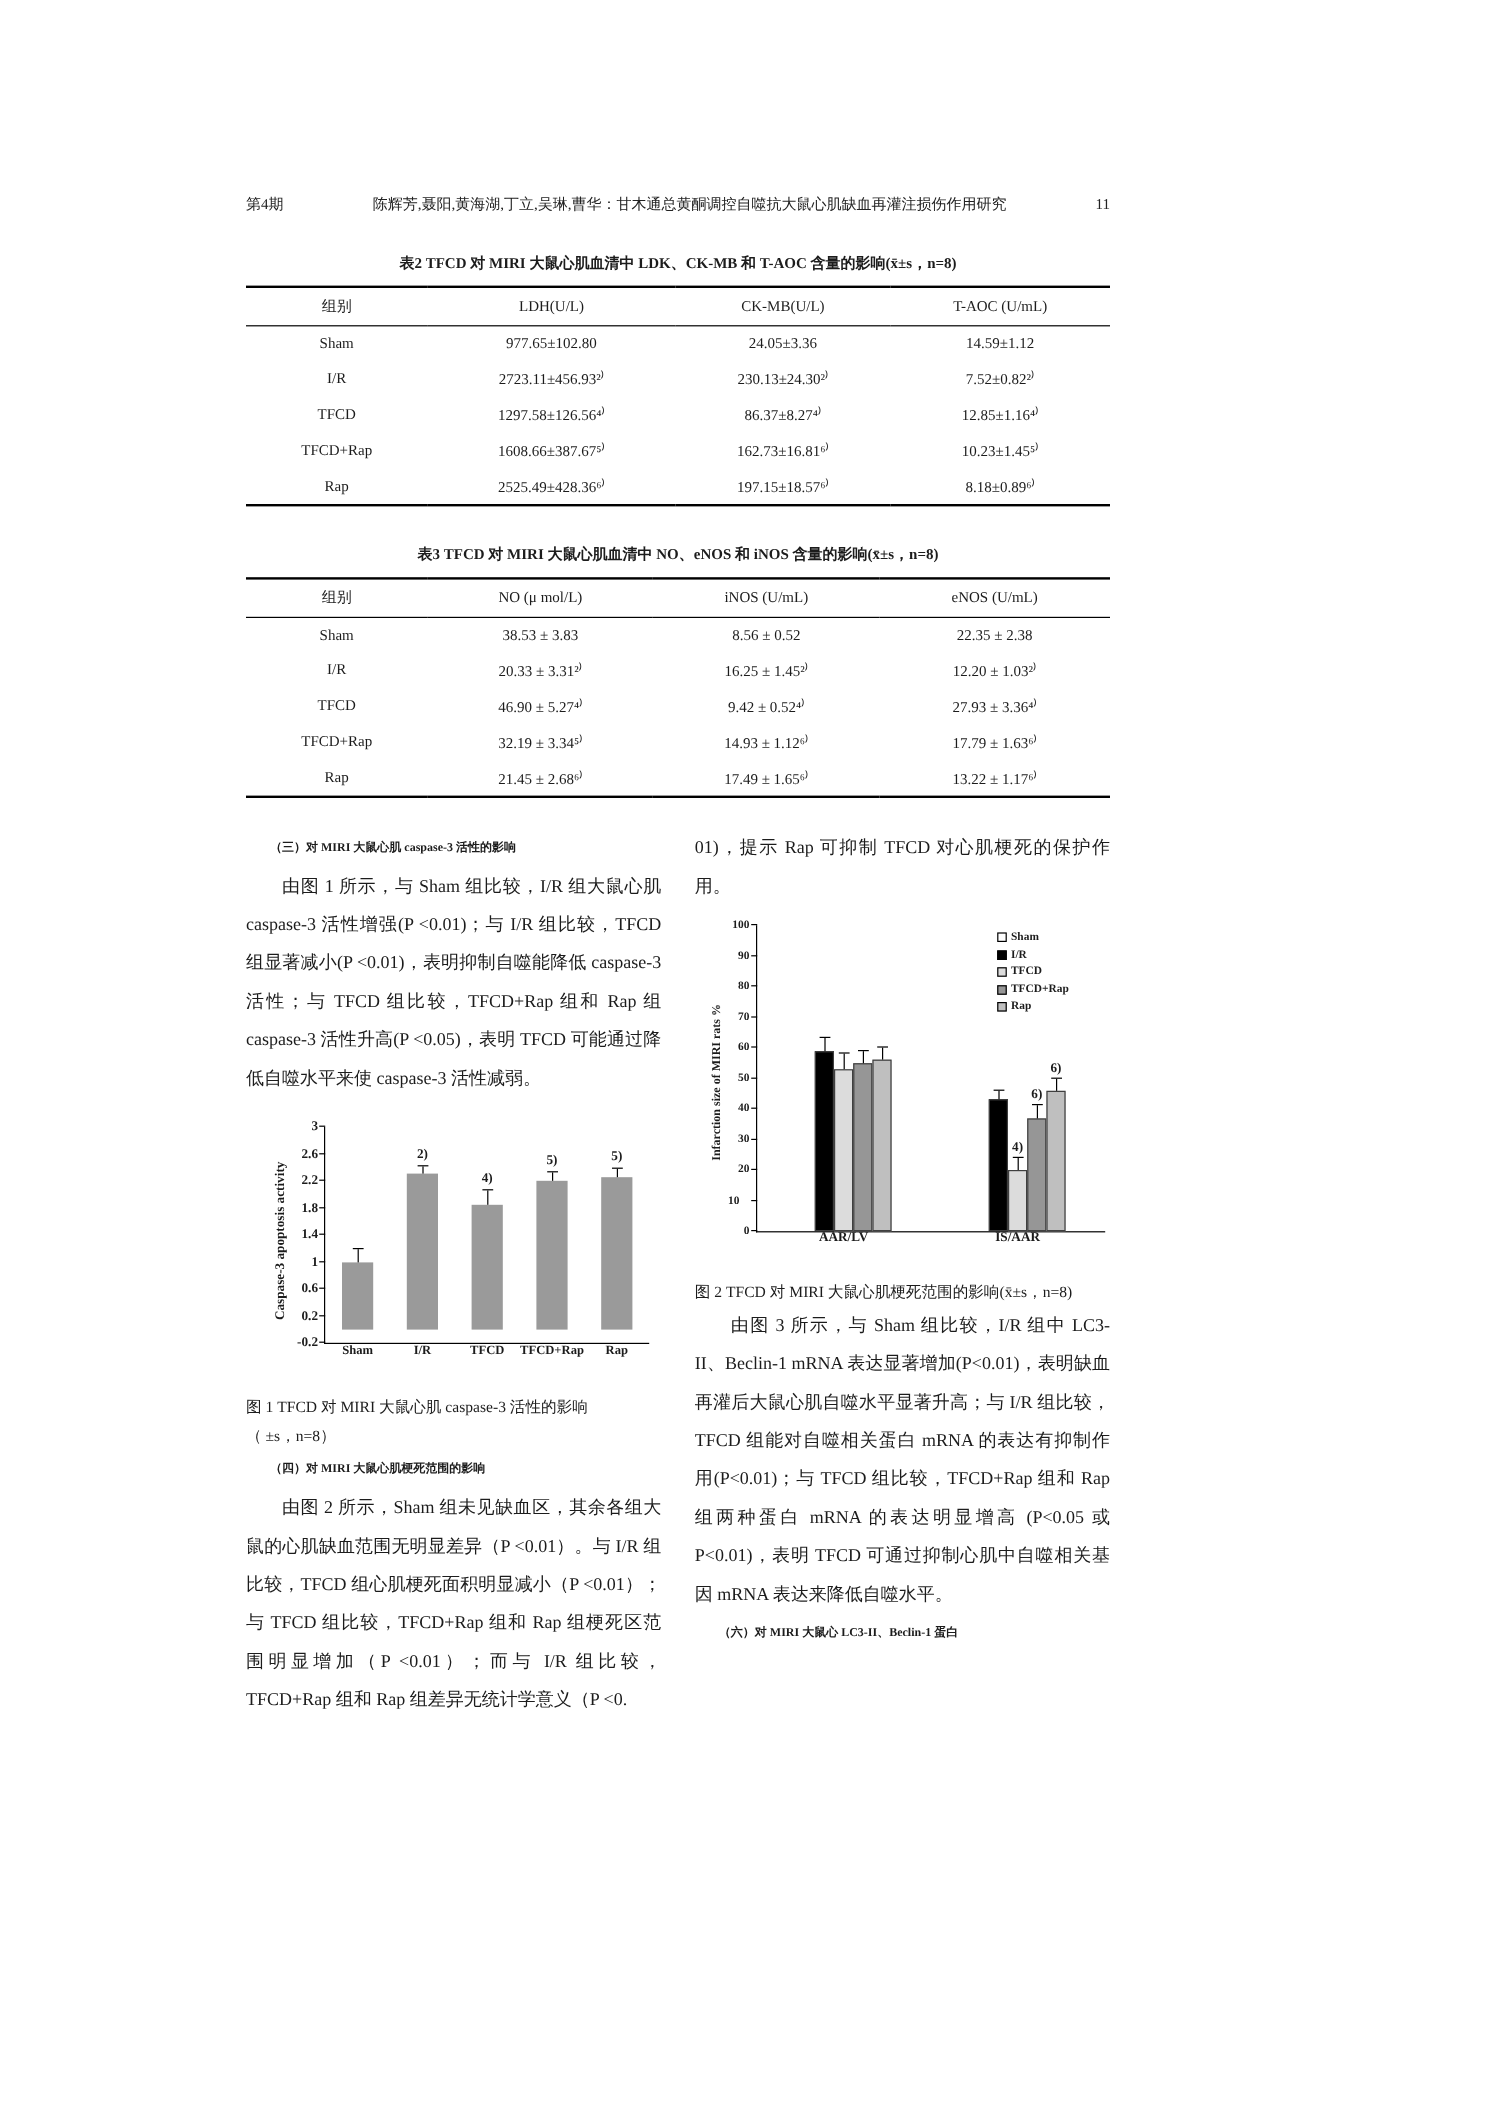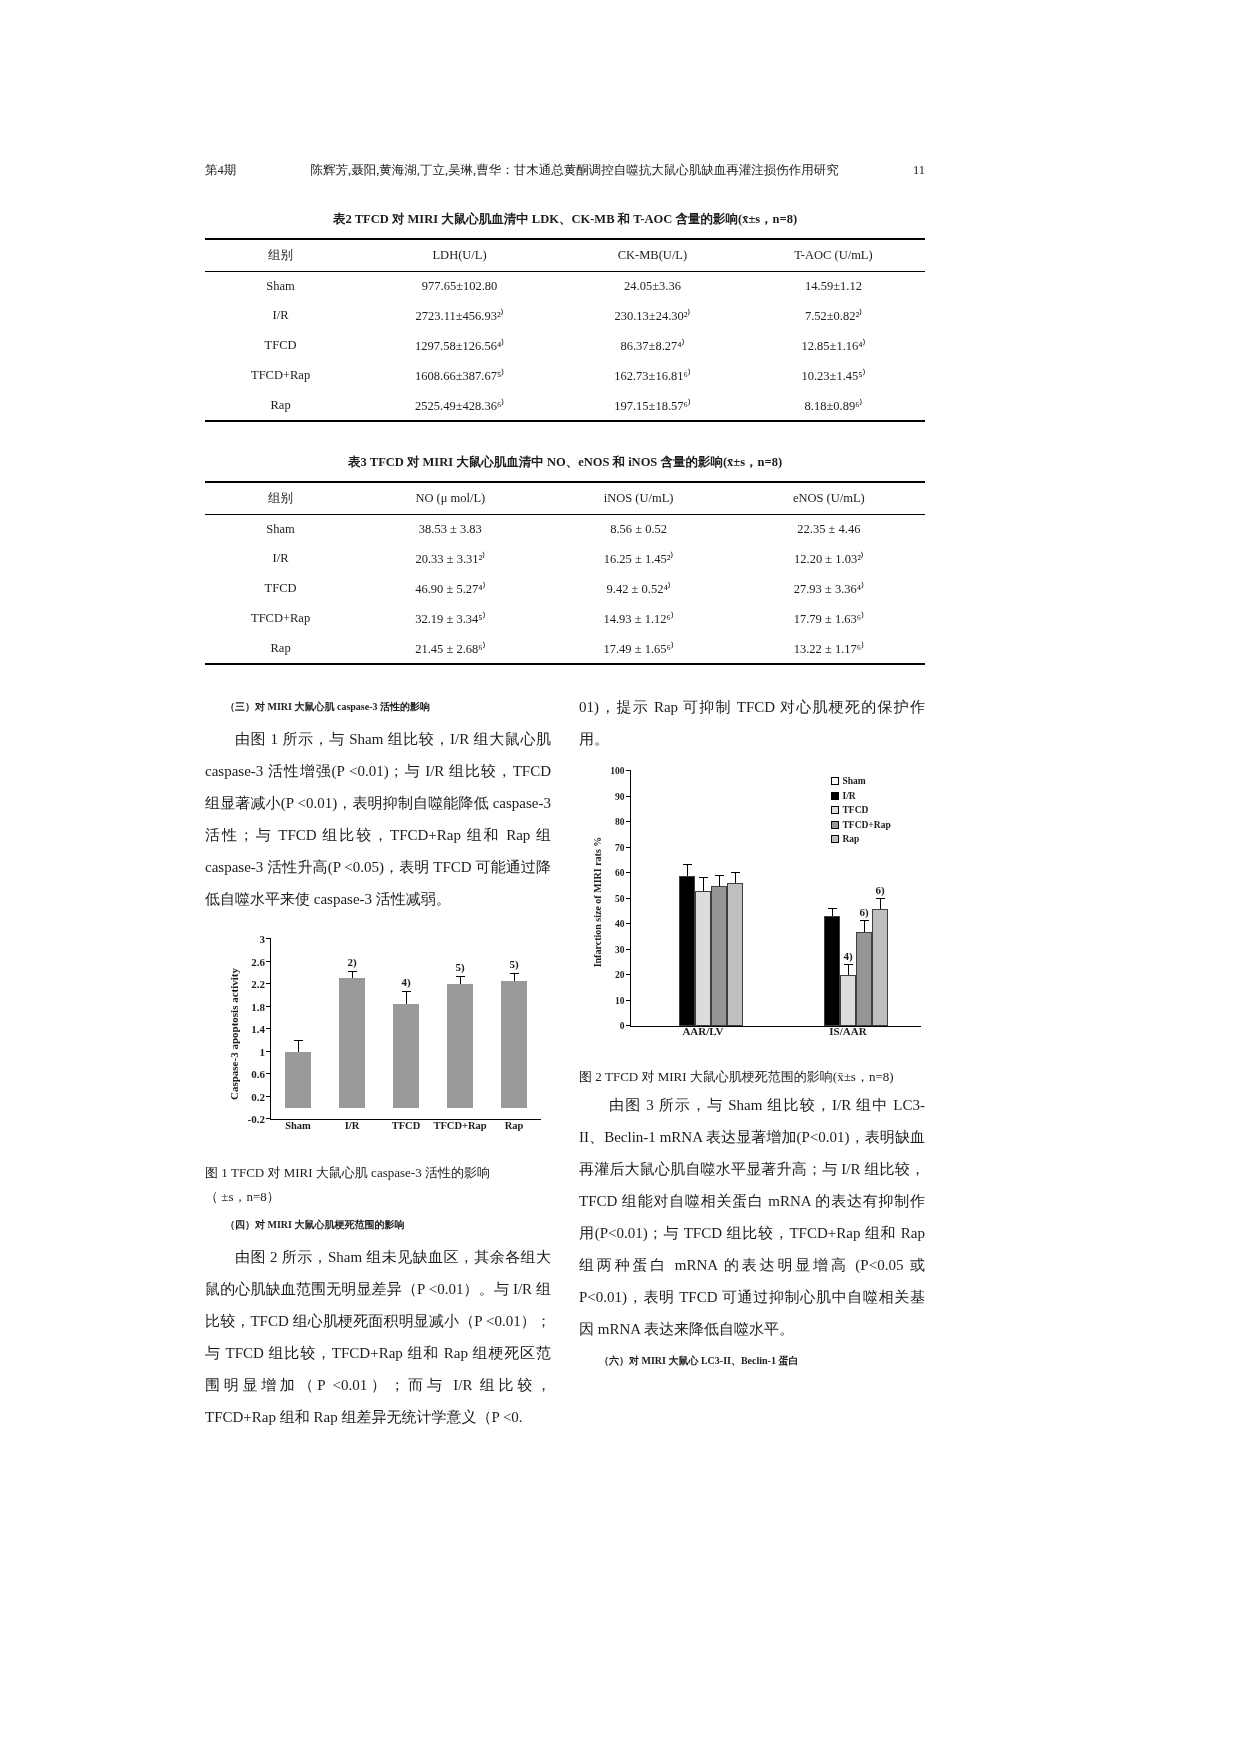--- a/index.html
+++ b/index.html
@@ -129,21 +129,21 @@
             <th>NO (μ mol/L)</th>
             <th>iNOS (U/mL)</th>
             <th>eNOS (U/mL)</th>
           </tr>
         </thead>
         <tbody>
             <tr>
               <td>Sham</td>
               <td>38.53 ± 3.83</td>
               <td>8.56 ± 0.52</td>
-              <td>22.35 ± 4.46</td>
+              <td>22.35 ± 2.38</td>
             </tr>
             <tr>
               <td>I/R</td>
               <td>20.33 ± 3.31²⁾</td>
               <td>16.25 ± 1.45²⁾</td>
               <td>12.20 ± 1.03²⁾</td>
             </tr>
             <tr>
               <td>TFCD</td>
               <td>46.90 ± 5.27⁴⁾</td>
@@ -249,21 +249,21 @@
                   <div class="lg-swatch" style="background: rgb(150, 150, 150);"></div>
                   <div class="lg-label">TFCD+Rap</div>
                 </div>
                 <div class="lg-item">
                   <div class="lg-swatch" style="background: rgb(191, 191, 191);"></div>
                   <div class="lg-label">Rap</div>
                 </div>
               </div>
           <div class="ytick2" style="bottom: -6px;">0</div>
               <div class="tickmark" style="bottom: 0px;"></div>
-              <div class="ytick2" style="bottom: 19.5px;">10</div>
+              <div class="ytick2" style="bottom: 19.5px; text-align: center;">10</div>
               <div class="tickmark" style="bottom: 25.5px;"></div>
               <div class="ytick2" style="bottom: 45px;">20</div>
               <div class="tickmark" style="bottom: 51px;"></div>
               <div class="ytick2" style="bottom: 70.5px;">30</div>
               <div class="tickmark" style="bottom: 76.5px;"></div>
               <div class="ytick2" style="bottom: 96px;">40</div>
               <div class="tickmark" style="bottom: 102px;"></div>
               <div class="ytick2" style="bottom: 121.5px;">50</div>
               <div class="tickmark" style="bottom: 127.5px;"></div>
               <div class="ytick2" style="bottom: 147px;">60</div>

